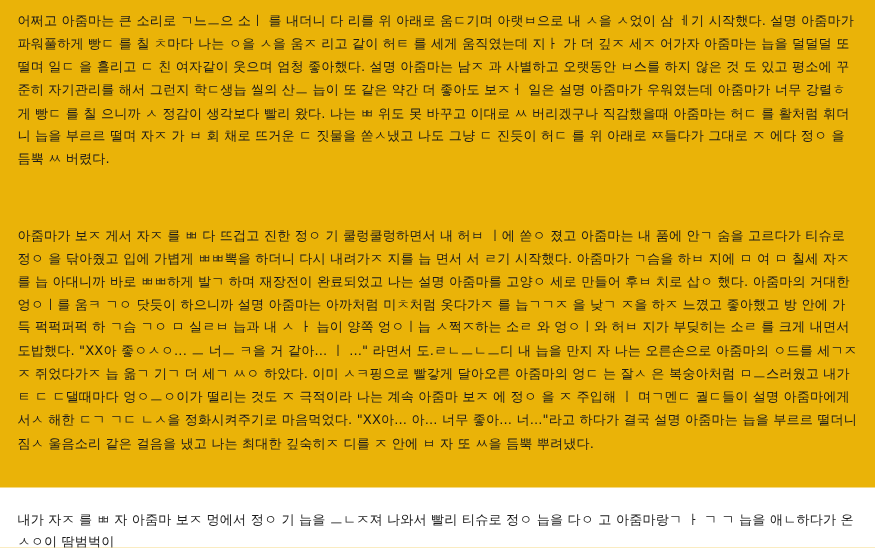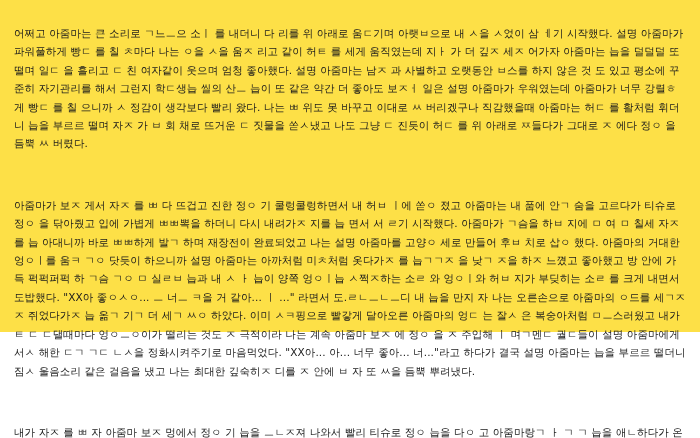--- a/index.html
+++ b/index.html
@@ -9,24 +9,24 @@
   }
   body {
     width: 700px;
     height: 438px;
     overflow: hidden;
     font-family: "DejaVu Sans", "Liberation Sans", sans-serif;
   }
   .page {
     position: relative;
     width: 700px;
-    height: 332px;
-    background: #fde047;
+    height: 390px;
+    background: #eab308;
     box-sizing: border-box;
-    padding: 24px 14px 0 14px;
+    padding: 8px 14px 0 14px;
   }
   .para {
     font-size: 10.5px;
     line-height: 18.4px;
     color: #1a1a1a;
     text-align: left;
     letter-spacing: 0.1px;
     word-break: break-all;
     margin: 0;
   }

